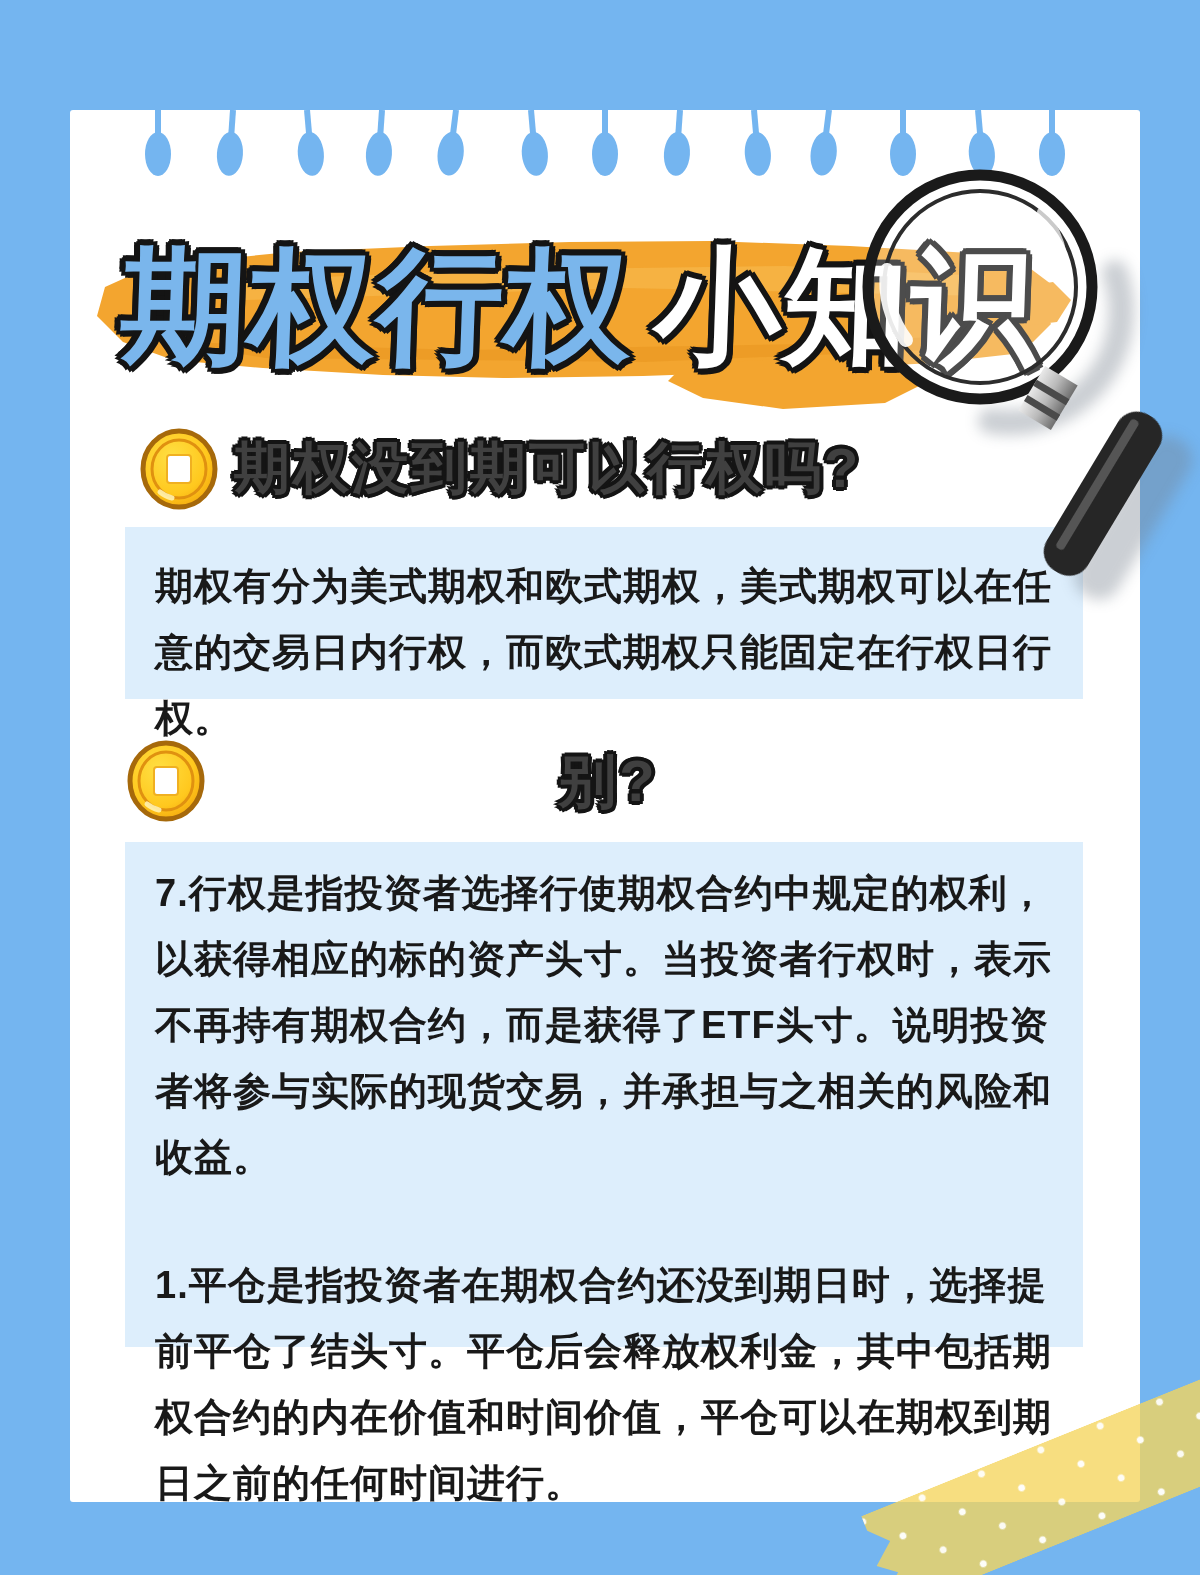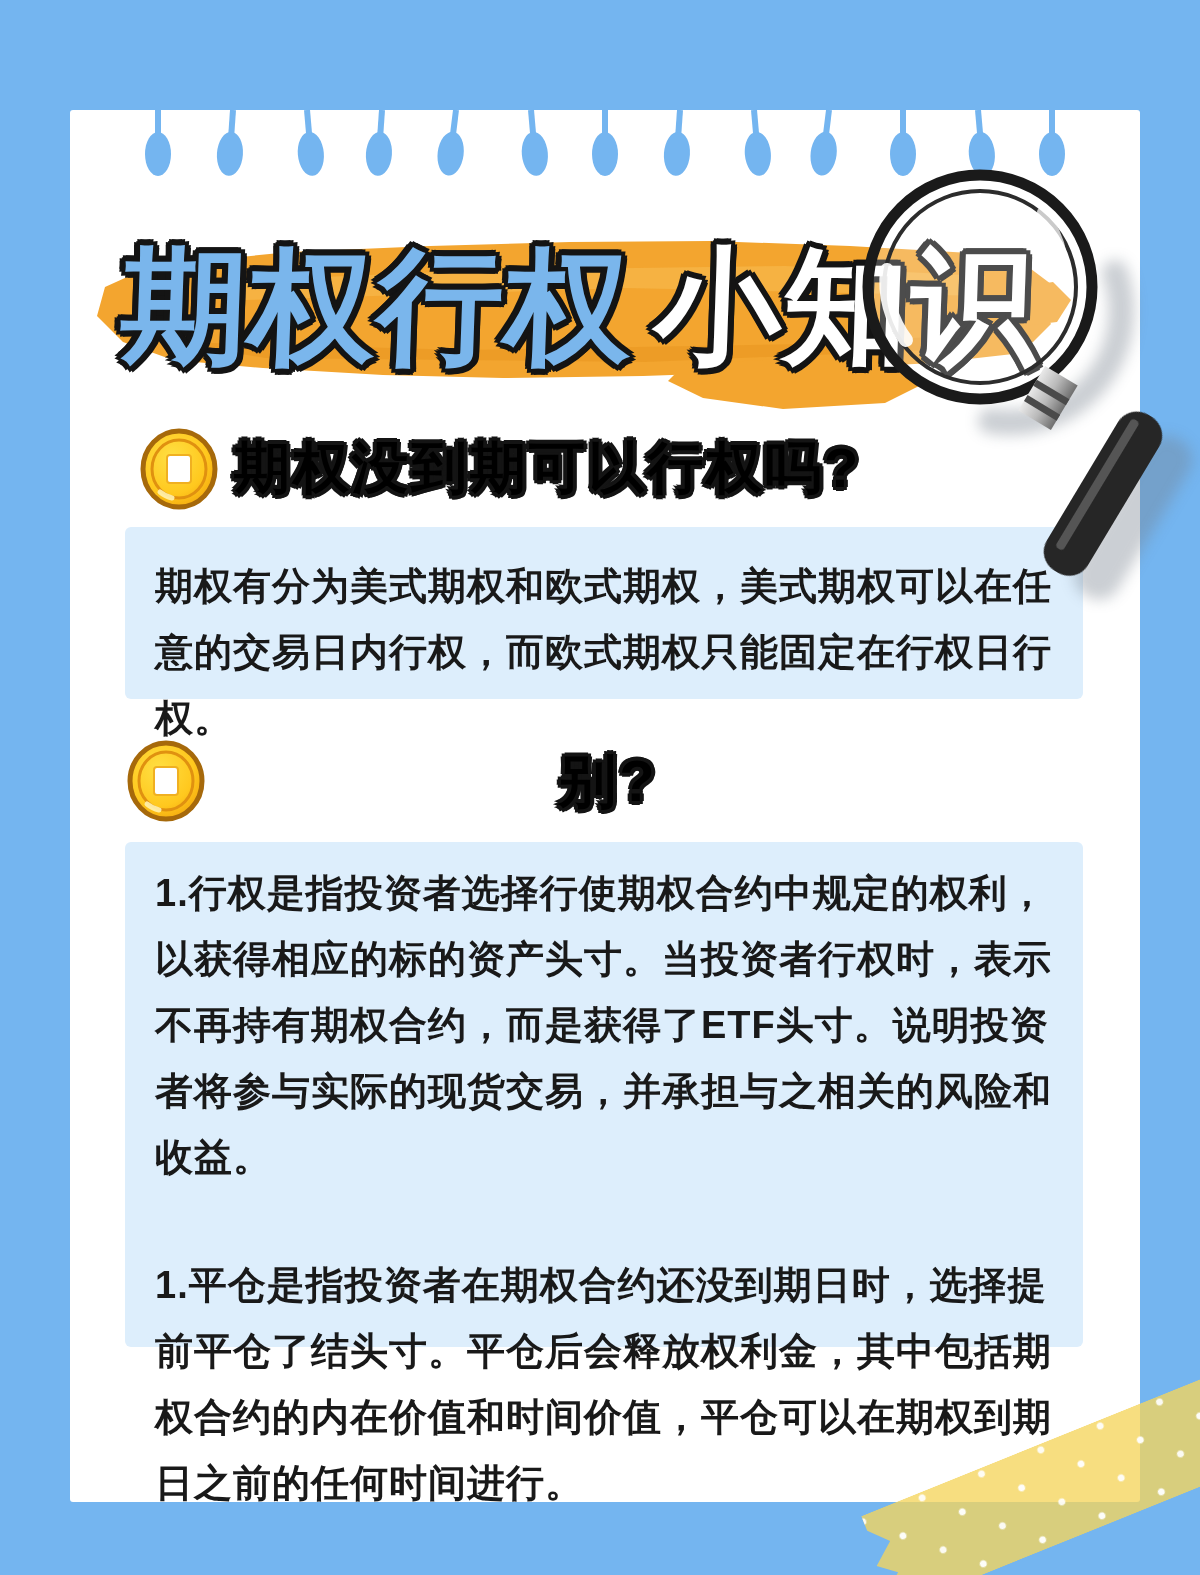--- a/index.html
+++ b/index.html
@@ -58,30 +58,30 @@
 
   
   .magnifier{position:absolute;left:740px;top:130px;width:460px;height:540px;z-index:6;}
 
   
   .sec-head{position:absolute;display:flex;align-items:center;z-index:4;}
   .sec-head.h1{left:138px;top:426px;width:880px;}
   .sec-head.h2{left:125px;top:738px;width:870px;}
   .coin{width:82px;height:86px;flex:0 0 auto;}
   .head-text{
-    font-weight:900;color:#000000;letter-spacing:3px;margin-left:14px;
+    font-weight:900;color:#404040;letter-spacing:3px;margin-left:14px;
     text-shadow:4px 0 #141414,-4px 0 #141414,0 4px #141414,0 -4px #141414,
       3px 3px #141414,-3px 3px #141414,3px -3px #141414,-3px -3px #141414;
   }
   .h1 .head-text{font-size:56px;}
   .h2 .head-text{font-size:58px;line-height:62px;flex:1;text-align:center;}
 
   
   .info-box{
-    position:absolute;left:125px;width:958px;background:#ddeefc;border-radius:6px;
+    position:absolute;left:125px;width:958px;background:#ddeefc;border-radius:0;
     box-sizing:border-box;z-index:2;
   }
   .info-box.b1{top:527px;height:172px;padding:26px 30px 0;}
   .info-box.b2{top:842px;height:505px;padding:18px 30px 0;}
   .info-box p{
     margin:0;font-size:38px;line-height:66px;color:#191919;
     font-weight:600;letter-spacing:1px;
   }
   .info-box.b2 p{margin-bottom:62px;}
 
@@ -207,20 +207,20 @@
       <ellipse cx="41" cy="43" rx="36" ry="38" fill="url(#gold2)" stroke="#a6690b" stroke-width="5"></ellipse>
       <ellipse cx="41" cy="43" rx="27" ry="29" fill="none" stroke="#e09110" stroke-width="3"></ellipse>
       <rect x="29" y="29" width="24" height="28" rx="3" fill="#ffffff" stroke="#f0b021" stroke-width="2"></rect>
       <path d="M22 66 A30 32 0 0 0 34 72" fill="none" stroke="#fff2b0" stroke-width="5" stroke-linecap="round" opacity="0.9"></path>
     </svg>
     <div class="head-text">
       <div>别?</div>
     </div>
   </div>
   <div class="info-box b2">
-    <p>1.行权是指投资者选择行使期权合约中规定的权利，以获得相应的标的资产头寸。当投资者行权时，表示不再持有期权合约，而是获得了ETF头寸。说明投资者将参与实际的现货交易，并承担与之相关的风险和收益。</p>
+    <p>7.行权是指投资者选择行使期权合约中规定的权利，以获得相应的标的资产头寸。当投资者行权时，表示不再持有期权合约，而是获得了ETF头寸。说明投资者将参与实际的现货交易，并承担与之相关的风险和收益。</p>
     <p>1.平仓是指投资者在期权合约还没到期日时，选择提前平仓了结头寸。平仓后会释放权利金，其中包括期权合约的内在价值和时间价值，平仓可以在期权到期日之前的任何时间进行。</p>
   </div>
 
   <div class="tape"></div>
   <div class="source">来源：期权酱</div>
 
 </div>
 
 </body></html>

